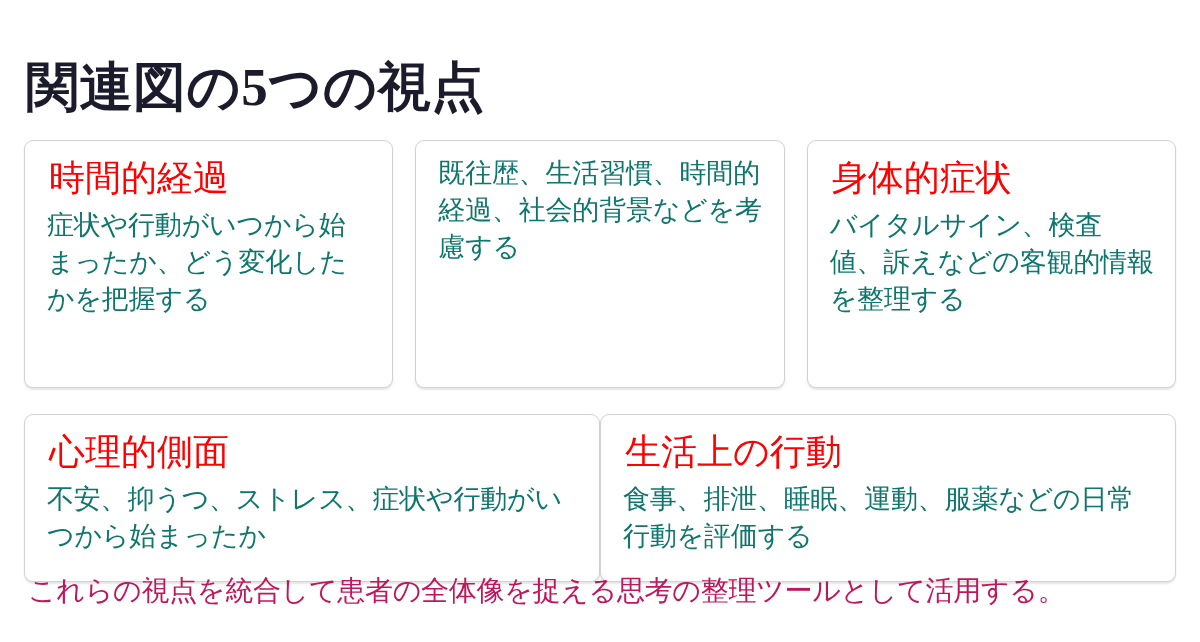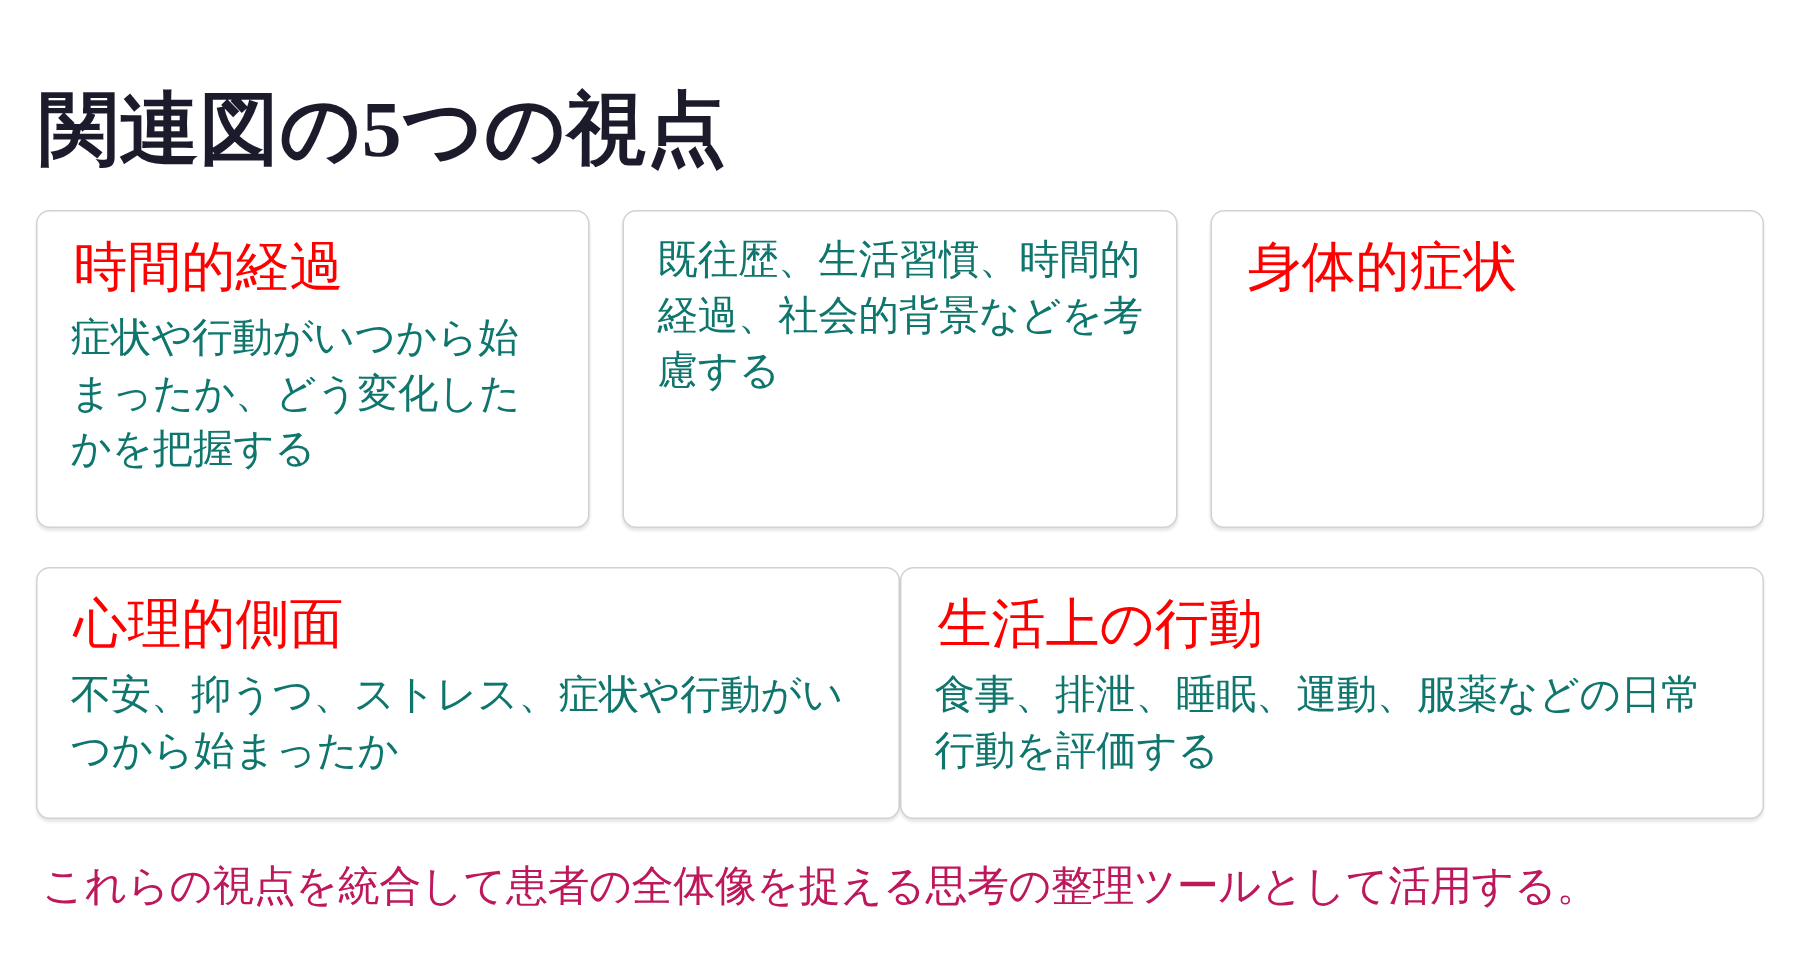--- a/index.html
+++ b/index.html
@@ -55,21 +55,21 @@
     background: #ffffff;
     border: 1px solid #d2d2d2;
     border-radius: 9px;
     box-shadow: 0 2px 2px rgba(0, 0, 0, 0.10);
     box-sizing: border-box;
     padding: 14px 20px 16px 20px;
     overflow: hidden;
   }
   .row-top .card {
     flex: 1 1 0;
-    height: 212px;
+    height: 248px;
   }
   .row-bottom .card {
     flex: 1 1 0;
     height: 168px;
   }
 
   .card-heading {
     font-family: "Liberation Serif", "DejaVu Serif", serif;
     color: #ff0000;
     font-size: 36px;
@@ -116,20 +116,21 @@
         <div class="card-heading">時間的経過</div>
         <div class="card-body">症状や行動がいつから始まったか、どう変化したかを把握する</div>
       </div>
 
       <div class="card">
         <div class="card-body">既往歴、生活習慣、時間的経過、社会的背景などを考慮する</div>
       </div>
 
       <div class="card">
         <div class="card-heading">身体的症状</div>
+        <div class="card-body">バイタルサイン、検査値、訴えなどの客観的情報を整理する</div>
       </div>
 
     </div>
 
     <div class="row row-bottom">
 
       <div class="card">
         <div class="card-heading">心理的側面</div>
         <div class="card-body">不安、抑うつ、ストレス、症状や行動がいつから始まったか</div>
       </div>

